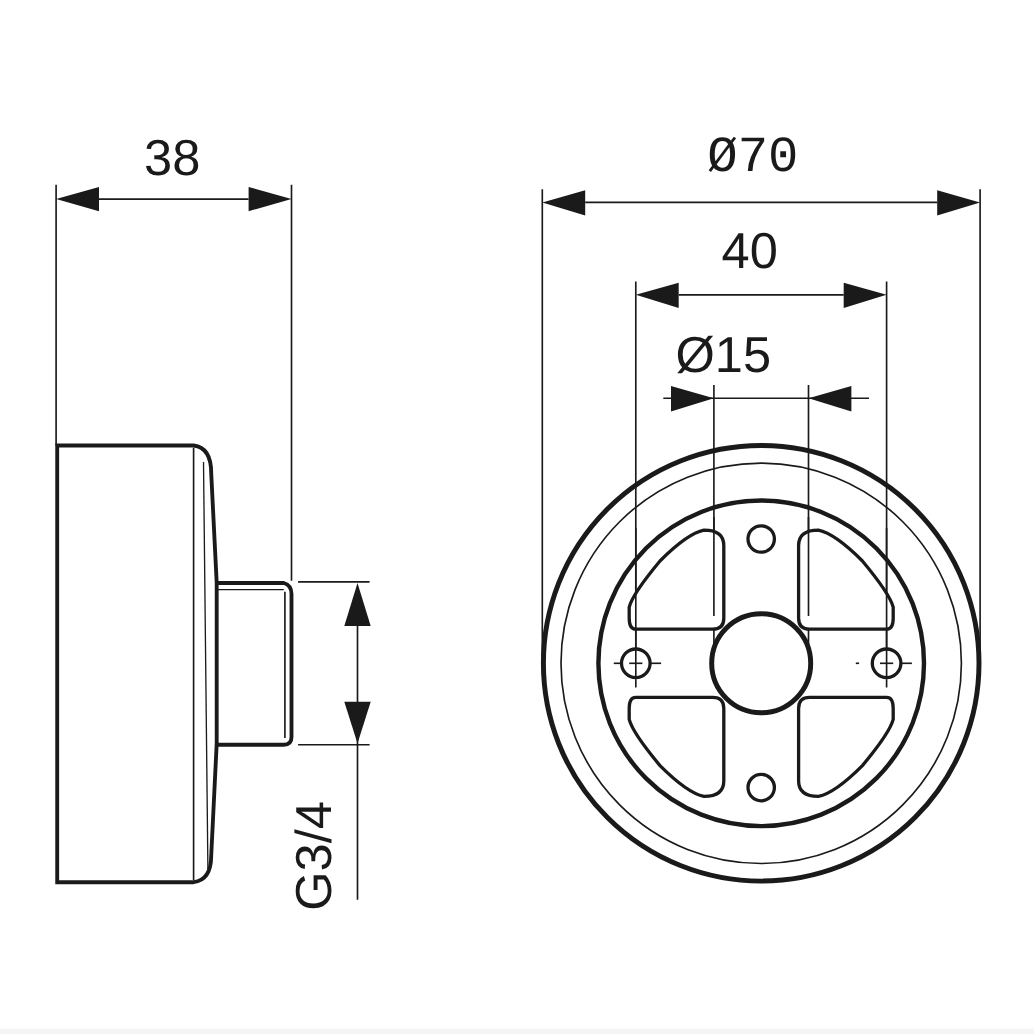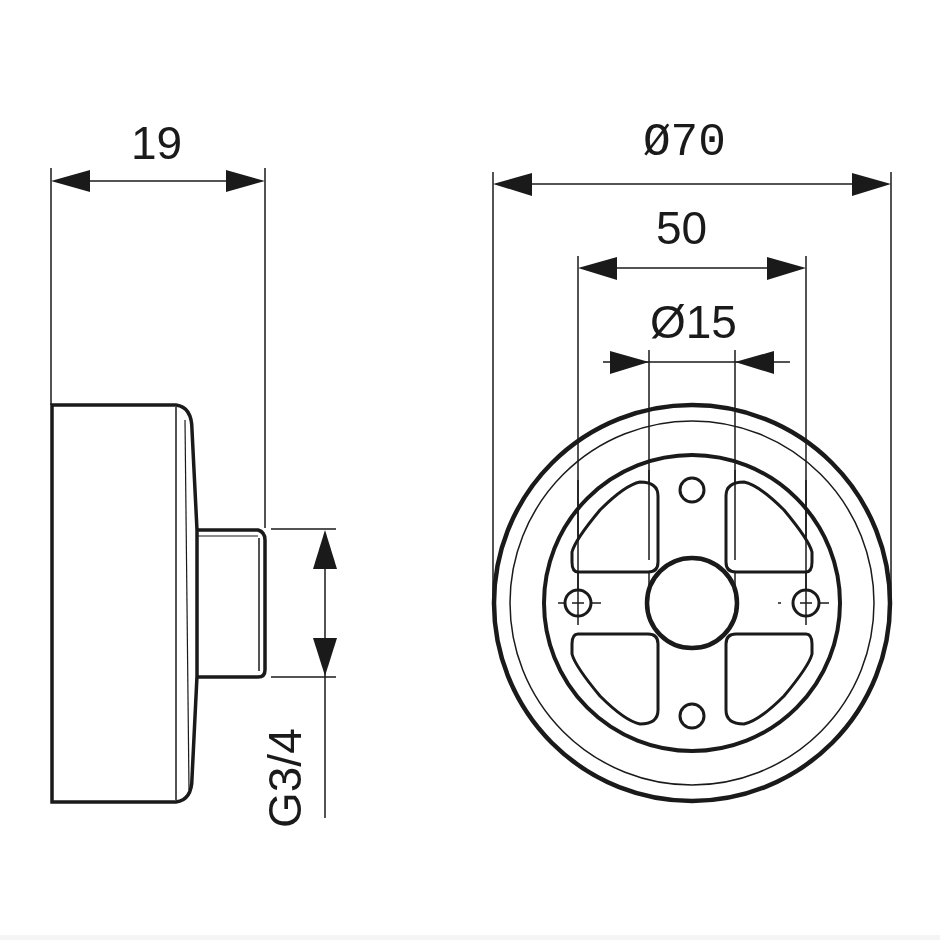--- a/index.html
+++ b/index.html
@@ -108,19 +108,19 @@
       <line x1="578" y1="618" x2="578" y2="625"></line>
       <line x1="778" y1="603" x2="781" y2="603"></line>
       <line x1="800" y1="603" x2="812" y2="603"></line>
       <line x1="819" y1="603" x2="829" y2="603"></line>
       <line x1="806" y1="591" x2="806" y2="618"></line>
       <line x1="806" y1="618" x2="806" y2="625"></line>
     </g>
   </g>
 </svg>
 
-<div class="dim-label" style="left:131px; top:120px;">19</div>
+<div class="dim-label" style="left:131px; top:120px;">38</div>
 <div class="dim-label vertical" style="left:262px; top:828px;">G3/4</div>
 <div class="dim-label" style="left:643px; top:120px;font-family:Liberation Mono, monospace;">Ø70</div>
-<div class="dim-label" style="left:656px; top:205px;">50</div>
-<div class="dim-label" style="left:650px; top:299px;">Ø15</div>
+<div class="dim-label" style="left:656px; top:205px;">40</div>
+<div class="dim-label" style="left:614px; top:299px;">Ø15</div>
 
 <div class="bottom-strip"></div>
 
 </body></html>

